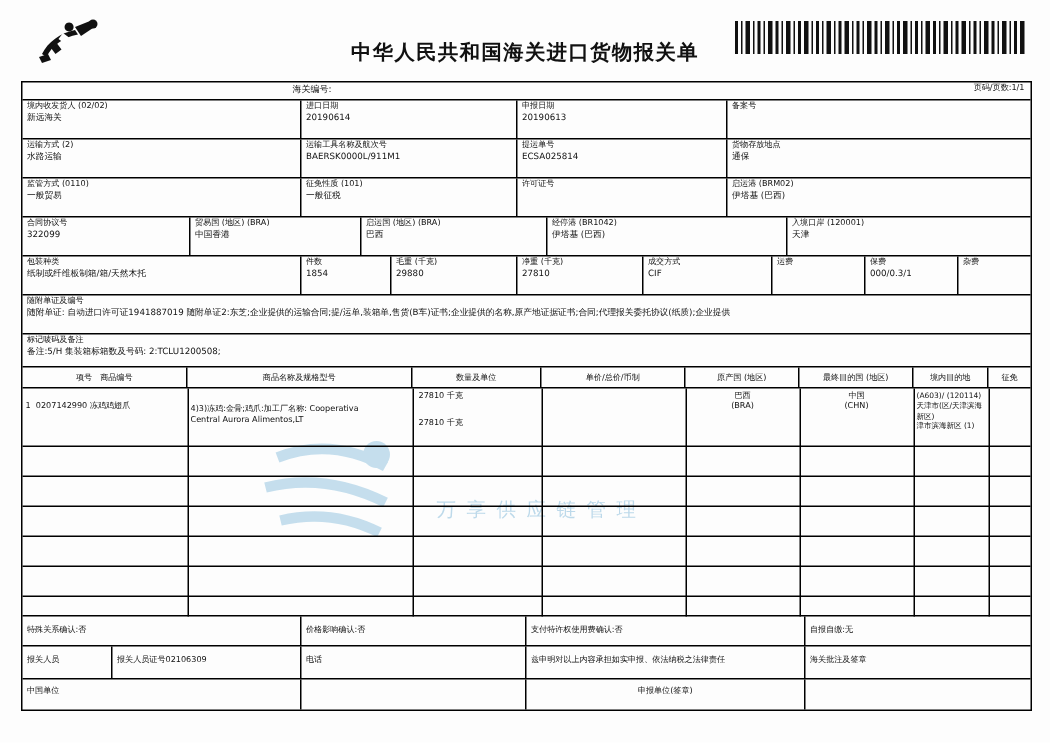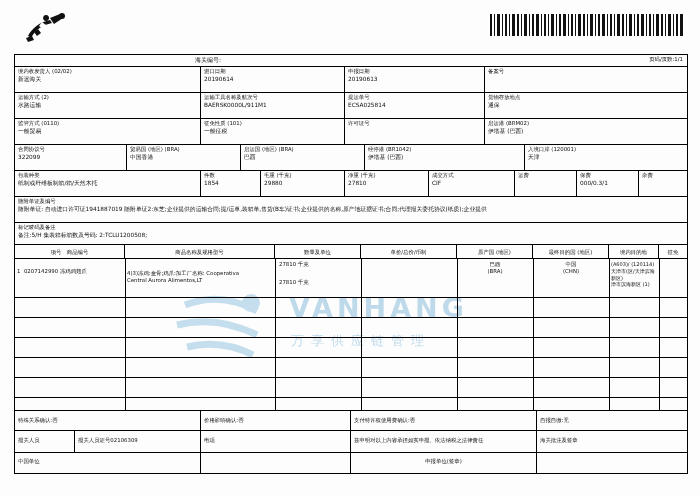--- a/index.html
+++ b/index.html
@@ -80,20 +80,21 @@
           <path d="M6 26 C10 18, 18 12, 28 10 L30 13 C20 15, 13 20, 9 28 Z"></path>
           <path d="M28 8 l10 -4 3 4 -9 6 z"></path>
           <circle cx="40" cy="6" r="3"></circle>
           <path d="M4 28 l6 -2 2 4 -6 2 z"></path>
           <path d="M17 16 l3 -4 4 3 -3 4 z" fill="#fff"></path>
           <path d="M24 11 a3 3 0 1 1 .1 0" fill="#111"></path>
           <path d="M12 22 l4 -3 3 4 -4 3 z"></path>
         </g>
       </svg>
     </div>
+    <div class="doc-title">中华人民共和国海关进口货物报关单</div>
     <div class="barcode">
       <svg width="196" height="22" viewBox="0 0 196 22">
         <g fill="#111">
           <rect x="0" y="0" width="2" height="22"></rect>
             <rect x="4" y="0" width="1" height="22"></rect>
           <rect x="7" y="0" width="3" height="22"></rect>
             <rect x="12" y="0" width="1" height="22"></rect>
           <rect x="15" y="0" width="2" height="22"></rect>
             <rect x="19" y="0" width="1" height="22"></rect>
           <rect x="22" y="0" width="3" height="22"></rect>
@@ -151,21 +152,20 @@
       <div class="wm-mark">
         <svg width="112" height="84" viewBox="0 0 112 84">
           <g fill="none" stroke="#8fc1de" stroke-width="7">
             <path d="M20 20 q36 -14 72 6"></path>
             <path d="M12 40 q40 -10 80 10"></path>
             <path d="M22 62 q34 -8 66 8"></path>
           </g>
           <circle cx="86" cy="18" r="9" fill="#8fc1de"></circle>
         </svg>
       </div>
-      <div class="wm-text">VANHANG</div>
       <div class="wm-sub">万享供应链管理</div>
     </div>
 
     <div class="topstrip">
       <span class="t-left">海关编号:</span>
       <span class="t-right">页码/页数:1/1</span>
     </div>
 
     <div class="row" style="top:12px;height:26px;">
       <div class="cell" style="left:0;width:186px;">

